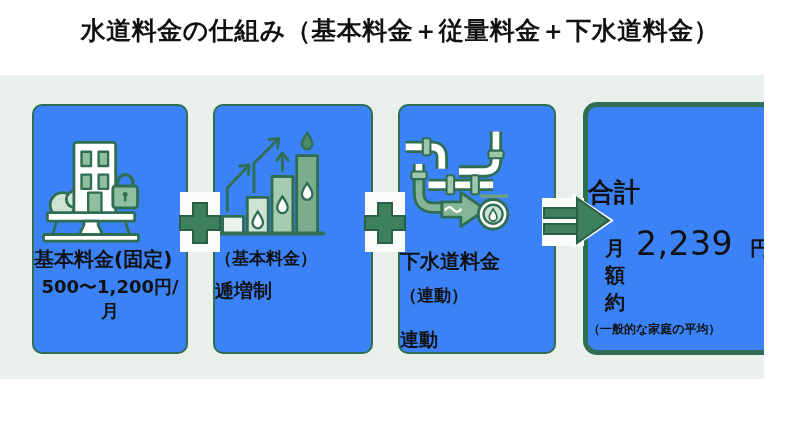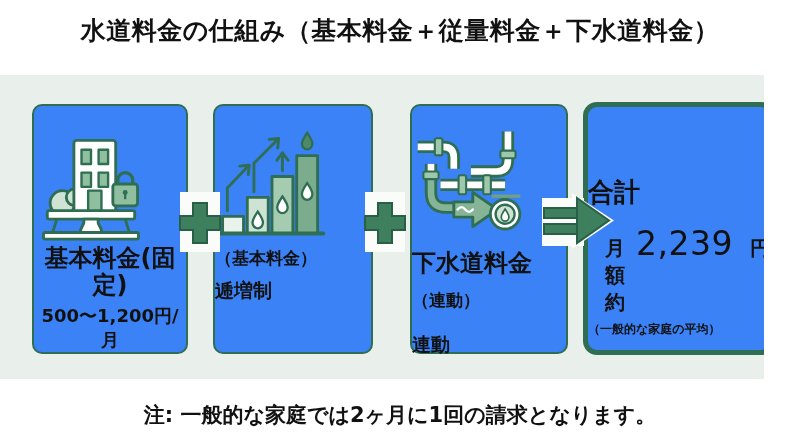--- a/index.html
+++ b/index.html
@@ -25,31 +25,31 @@
     font-size:25px;font-weight:700;letter-spacing:.5px;
   }
   .card{
     position:absolute;top:104px;height:250px;background:#3b82f6;
     border:2.5px solid var(--accent);border-radius:10px;
     box-sizing:border-box;display:flex;flex-direction:column;align-items:flex-start;
     z-index:2;
   }
   .card.c1{left:32px;width:156px;}
   .card.c2{left:213px;width:160px;}
-  .card.c3{left:410px;width:158px;gap:12px;}
+  .card.c3{left:398px;width:158px;gap:12px;}
   .card.total{
     left:583px;top:102px;width:192px;height:253px;
     border:5.5px solid var(--accent);border-radius:14px;
     justify-content:flex-start;
   }
   .icon-wrap{
     height:142px;display:flex;align-items:center;justify-content:center;
     padding-top:18px;box-sizing:border-box;
   }
-  .label{font-size:24px;font-weight:700;line-height:1.15;text-align:center;}
+  .label{font-size:20px;font-weight:700;line-height:1.15;text-align:center;}
   .label2{font-size:17px;font-weight:700;line-height:1.2;text-align:center;}
   .sub{font-size:18px;font-weight:700;margin-top:4px;text-align:center;}
   .sub2{font-size:19px;font-weight:700;margin-top:10px;text-align:center;}
   .total-heading{font-size:26px;font-weight:700;margin-top:68px;text-align:center;}
   .amount-line{margin-top:14px;display:flex;align-items:baseline;justify-content:center;}
   .amount-prefix,.amount-suffix{font-size:20px;font-weight:700;padding-left:17px;}
   .amount{font-size:33px;font-weight:400;letter-spacing:0.5px;}
   .total-note{font-size:12px;font-weight:700;margin-top:5px;text-align:center;}
   .connector{position:absolute;z-index:5;}
   .plus1{left:178px;top:190px;}
@@ -181,15 +181,14 @@
   <div class="card total">
     <div class="total-heading">合計</div>
     <div class="amount-line">
       <span class="amount-prefix">月額約</span>
         <span class="amount">2,239</span>
         <span class="amount-suffix">円</span>
     </div>
     <div class="total-note">（一般的な家庭の平均）</div>
   </div>
 
-  <div class="footnote">注: 一般的な家庭では2ヶ月に1回の請求となります。</div>
 
 </div>
 
 </body></html>

